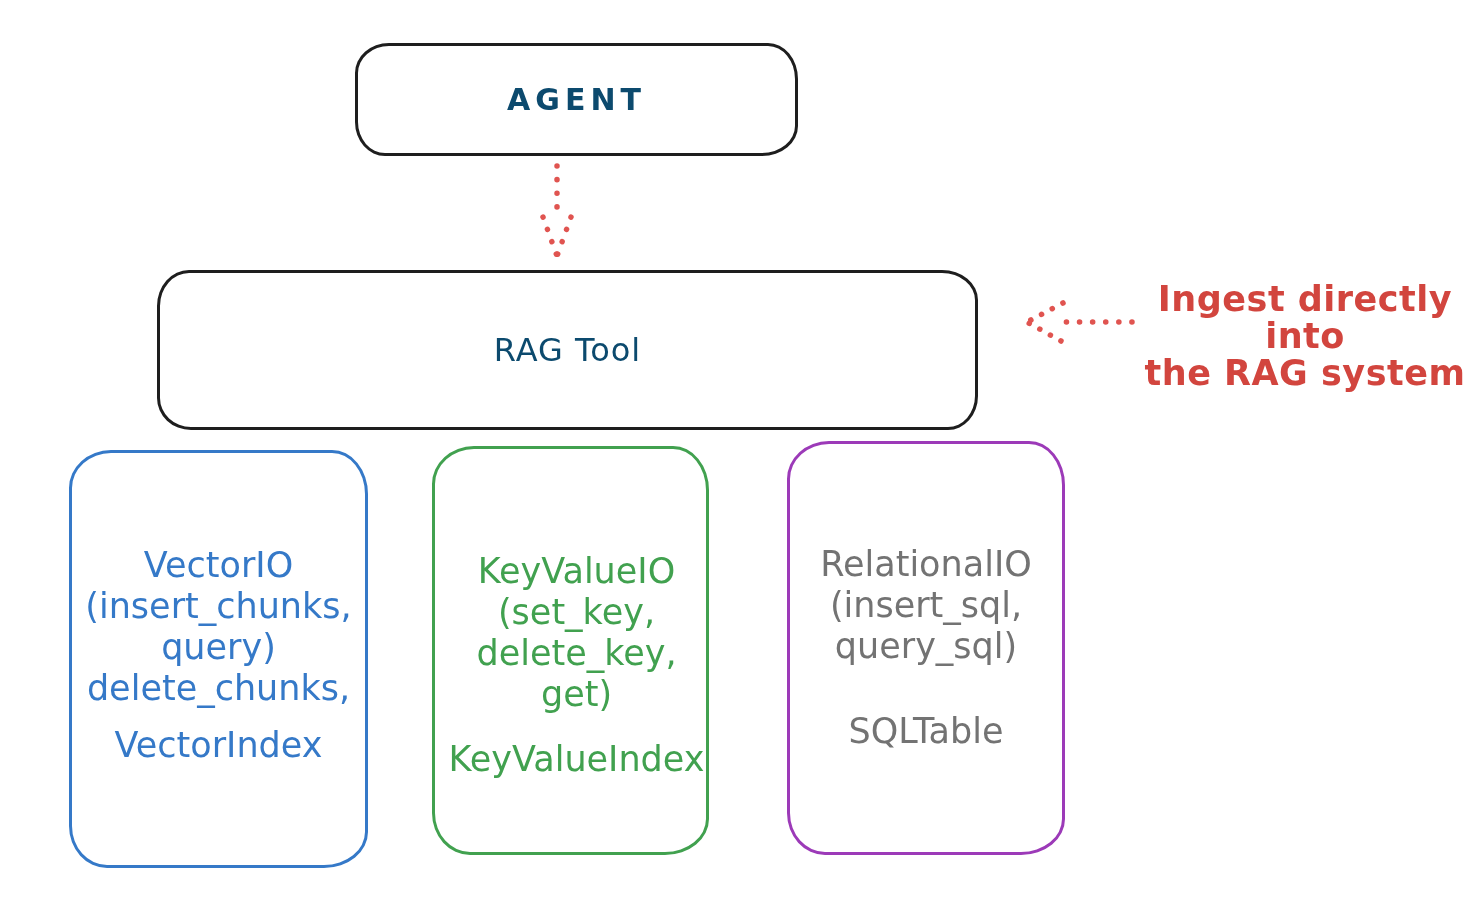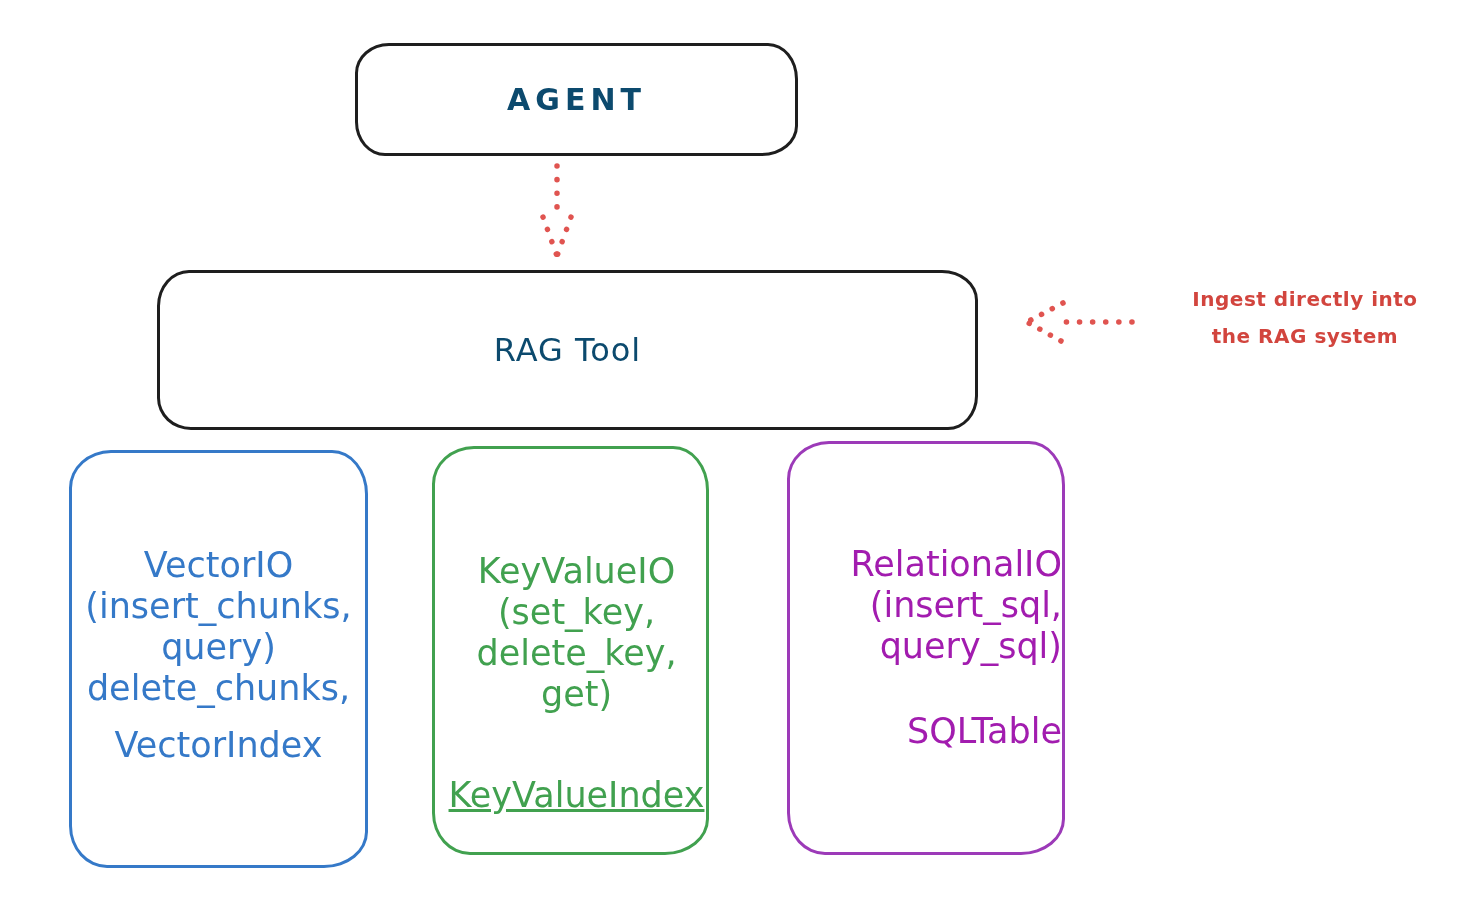--- a/index.html
+++ b/index.html
@@ -51,27 +51,27 @@
   }
   .io-box.vector     { left: 69px;  top: 450px; width: 299px; height: 418px; }
   .io-box.keyvalue   { left: 432px; top: 446px; width: 277px; height: 409px; }
   .io-box.relational { left: 787px; top: 441px; width: 278px; height: 414px; }
   .io-box .box-text { width: 100%; }
   .io-box.vector .box-text     { margin-top: 92px; }
   .io-box.keyvalue .box-text   { margin-top: 102px; }
   .io-box.relational .box-text { margin-top: 100px; }
   .index-label { display: block; }
   .io-box.vector .index-label     { margin-top: 16px; }
-  .io-box.keyvalue .index-label   { margin-top: 60px; text-decoration: underline; }
+  .io-box.keyvalue .index-label   { margin-top: 24px; }
   .io-box.relational .index-label { margin-top: 44px; }
   .annotation {
     position: absolute;
     left: 1140px; top: 281px; width: 330px;
     text-align: center;
-    font-size: 20px;
+    font-size: 35px;
     line-height: 37px;
     font-weight: bold;
     letter-spacing: 0.5px;
   }
   .arrow-svg { position: absolute; }
   .arrow-svg path, .arrow-svg line {
     fill: none;
     stroke: currentColor;
     stroke-linecap: round;
   }
@@ -118,21 +118,21 @@
 
   <div class="sketch-box io-box keyvalue" style="border-color: rgb(65, 161, 79); color: rgb(65, 161, 79); padding-left: 12px;">
     <div class="box-text">
       <div>KeyValueIO</div>
       <div>(set_key,</div>
       <div>delete_key, get)</div>
       <span class="index-label">KeyValueIndex</span>
     </div>
   </div>
 
-  <div class="sketch-box io-box relational" style="border-color: rgb(156, 58, 184); color: #a21caf; text-align: right;">
+  <div class="sketch-box io-box relational" style="border-color: rgb(156, 58, 184); color: #737373;">
     <div class="box-text">
       <div>RelationalIO</div>
       <div>(insert_sql,</div>
       <div>query_sql)</div>
       <span class="index-label">SQLTable</span>
     </div>
   </div>
 
 </div>
 

